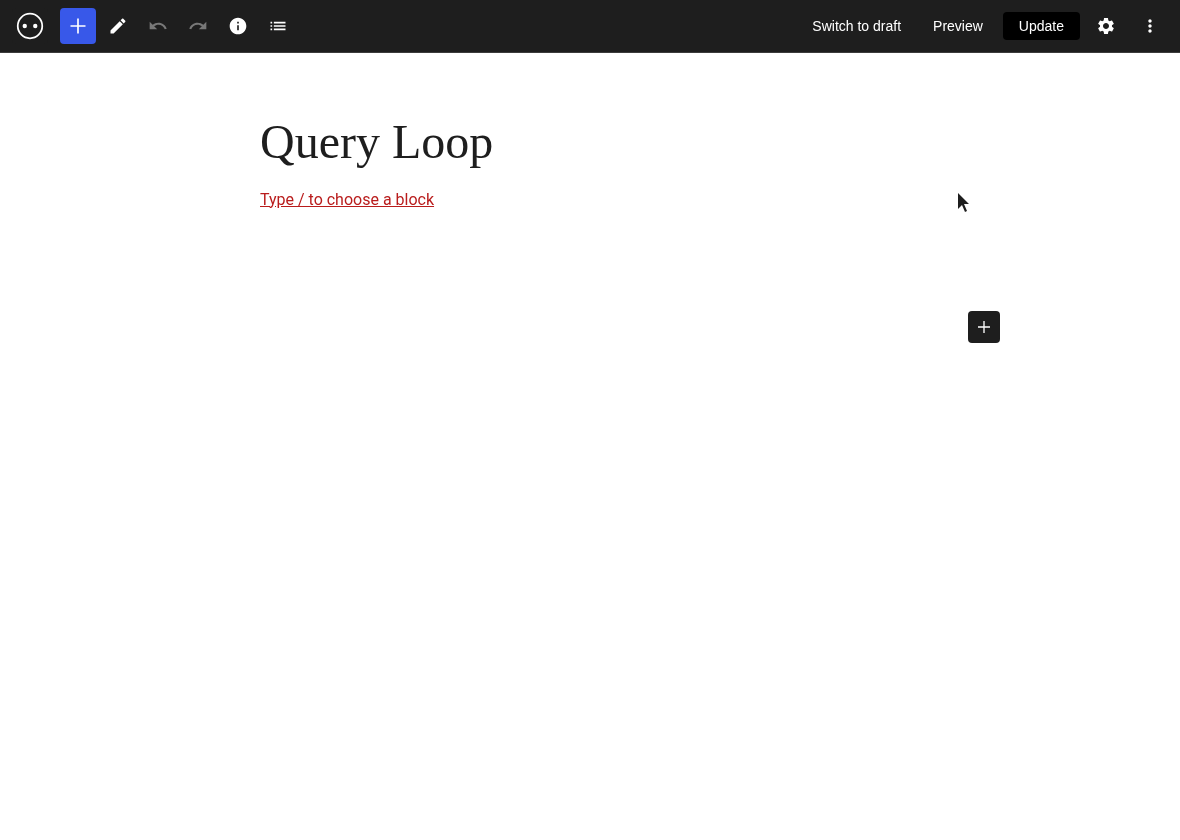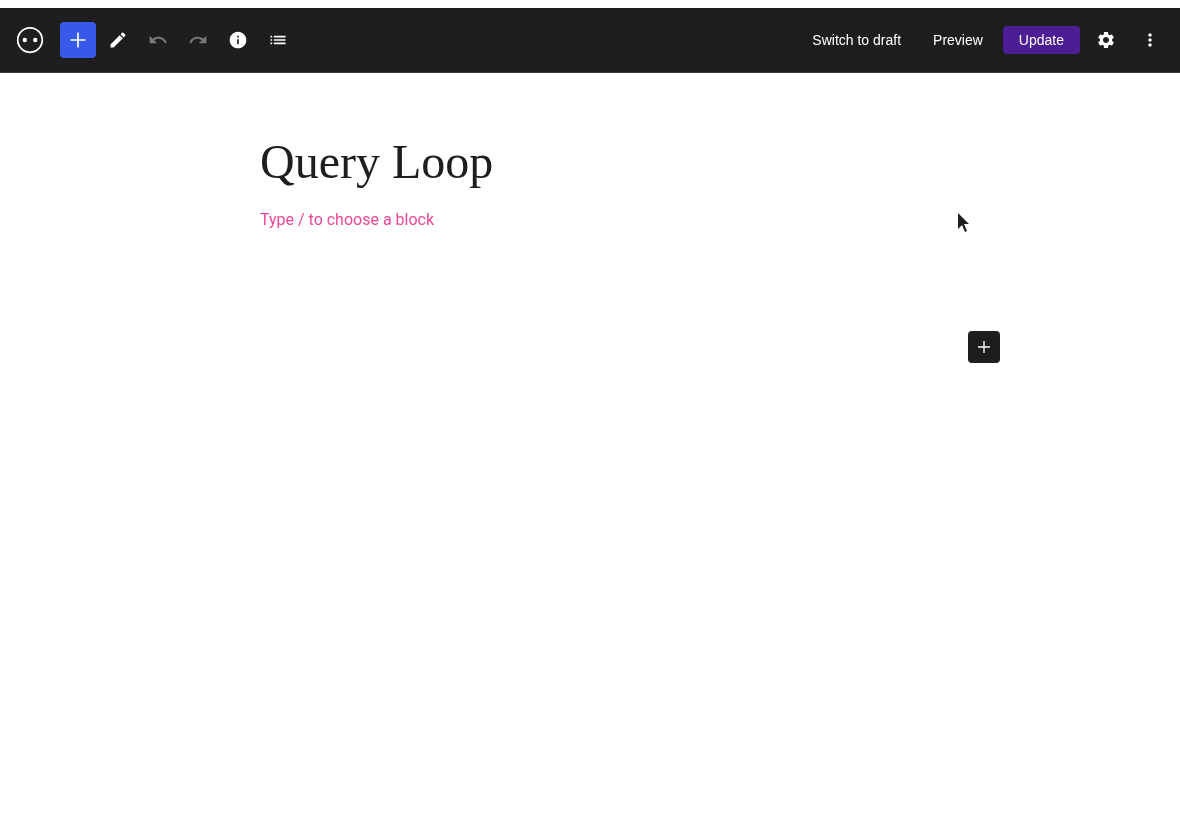--- a/index.html
+++ b/index.html
@@ -14,26 +14,25 @@
       width: 1180px;
       height: 840px;
       overflow: hidden;
       position: relative;
     }
 
     
     .toolbar {
       display: flex;
       align-items: center;
-      height: 64px;
+      height: 52px;
       background: #1e1e1e;
       padding: 0 12px;
       position: relative;
       z-index: 10;
-      margin-top: 8px;
     }
 
     .toolbar-left {
       display: flex;
       align-items: center;
       gap: 4px;
     }
 
     .toolbar-right {
       display: flex;
@@ -104,21 +103,21 @@
       background: transparent;
       border: none;
       color: #fff;
       font-size: 14px;
       padding: 6px 12px;
       border-radius: 4px;
       cursor: pointer;
     }
 
     .update-btn {
-      background: #4c1d95;
+      background: #000000;
       border: none;
       color: #fff;
       font-size: 14px;
       font-weight: 500;
       padding: 6px 16px;
       border-radius: 4px;
       cursor: pointer;
     }
 
     
@@ -140,24 +139,25 @@
       font-family: Georgia, 'Times New Roman', serif;
       font-size: 48px;
       font-weight: 400;
       color: #1e1e1e;
       line-height: 1.2;
       margin-bottom: 16px;
       outline: none;
     }
 
     .block-placeholder {
-      color: #ec4899;
+      color: #b91c1c;
       font-size: 16px;
       line-height: 1.6;
       cursor: text;
+      text-decoration: underline;
     }
 
     
     .add-block-float {
       position: absolute;
       right: 180px;
       top: 258px;
       width: 32px;
       height: 32px;
       background: #1e1e1e;

